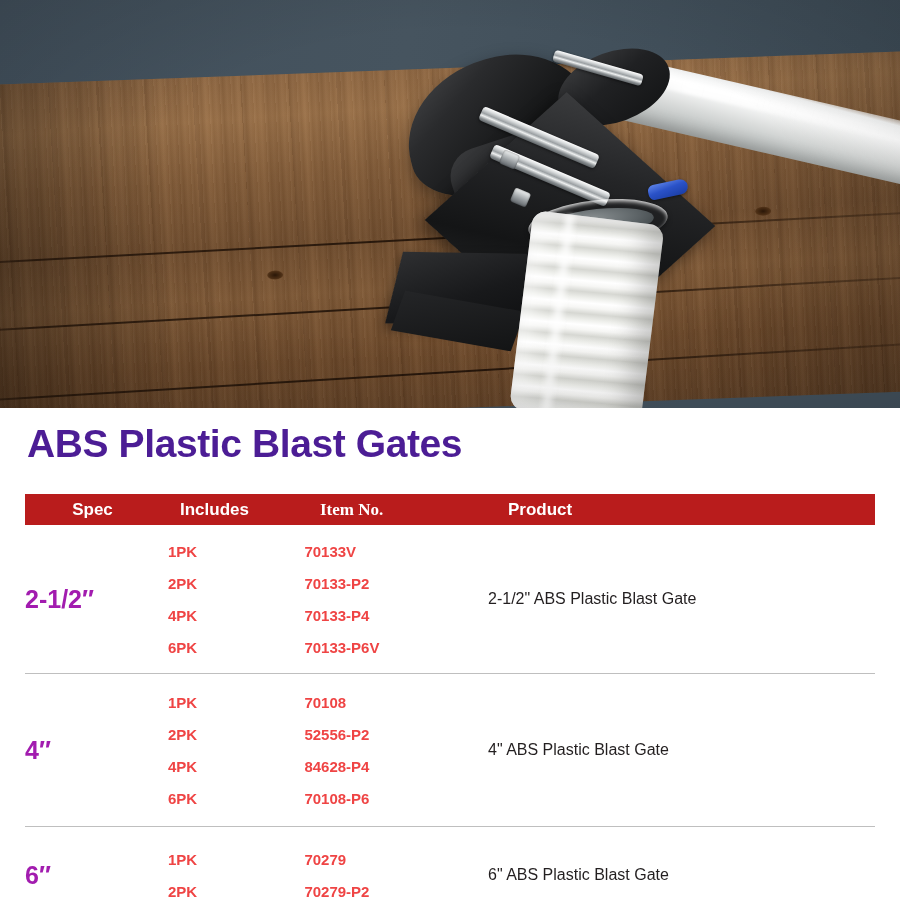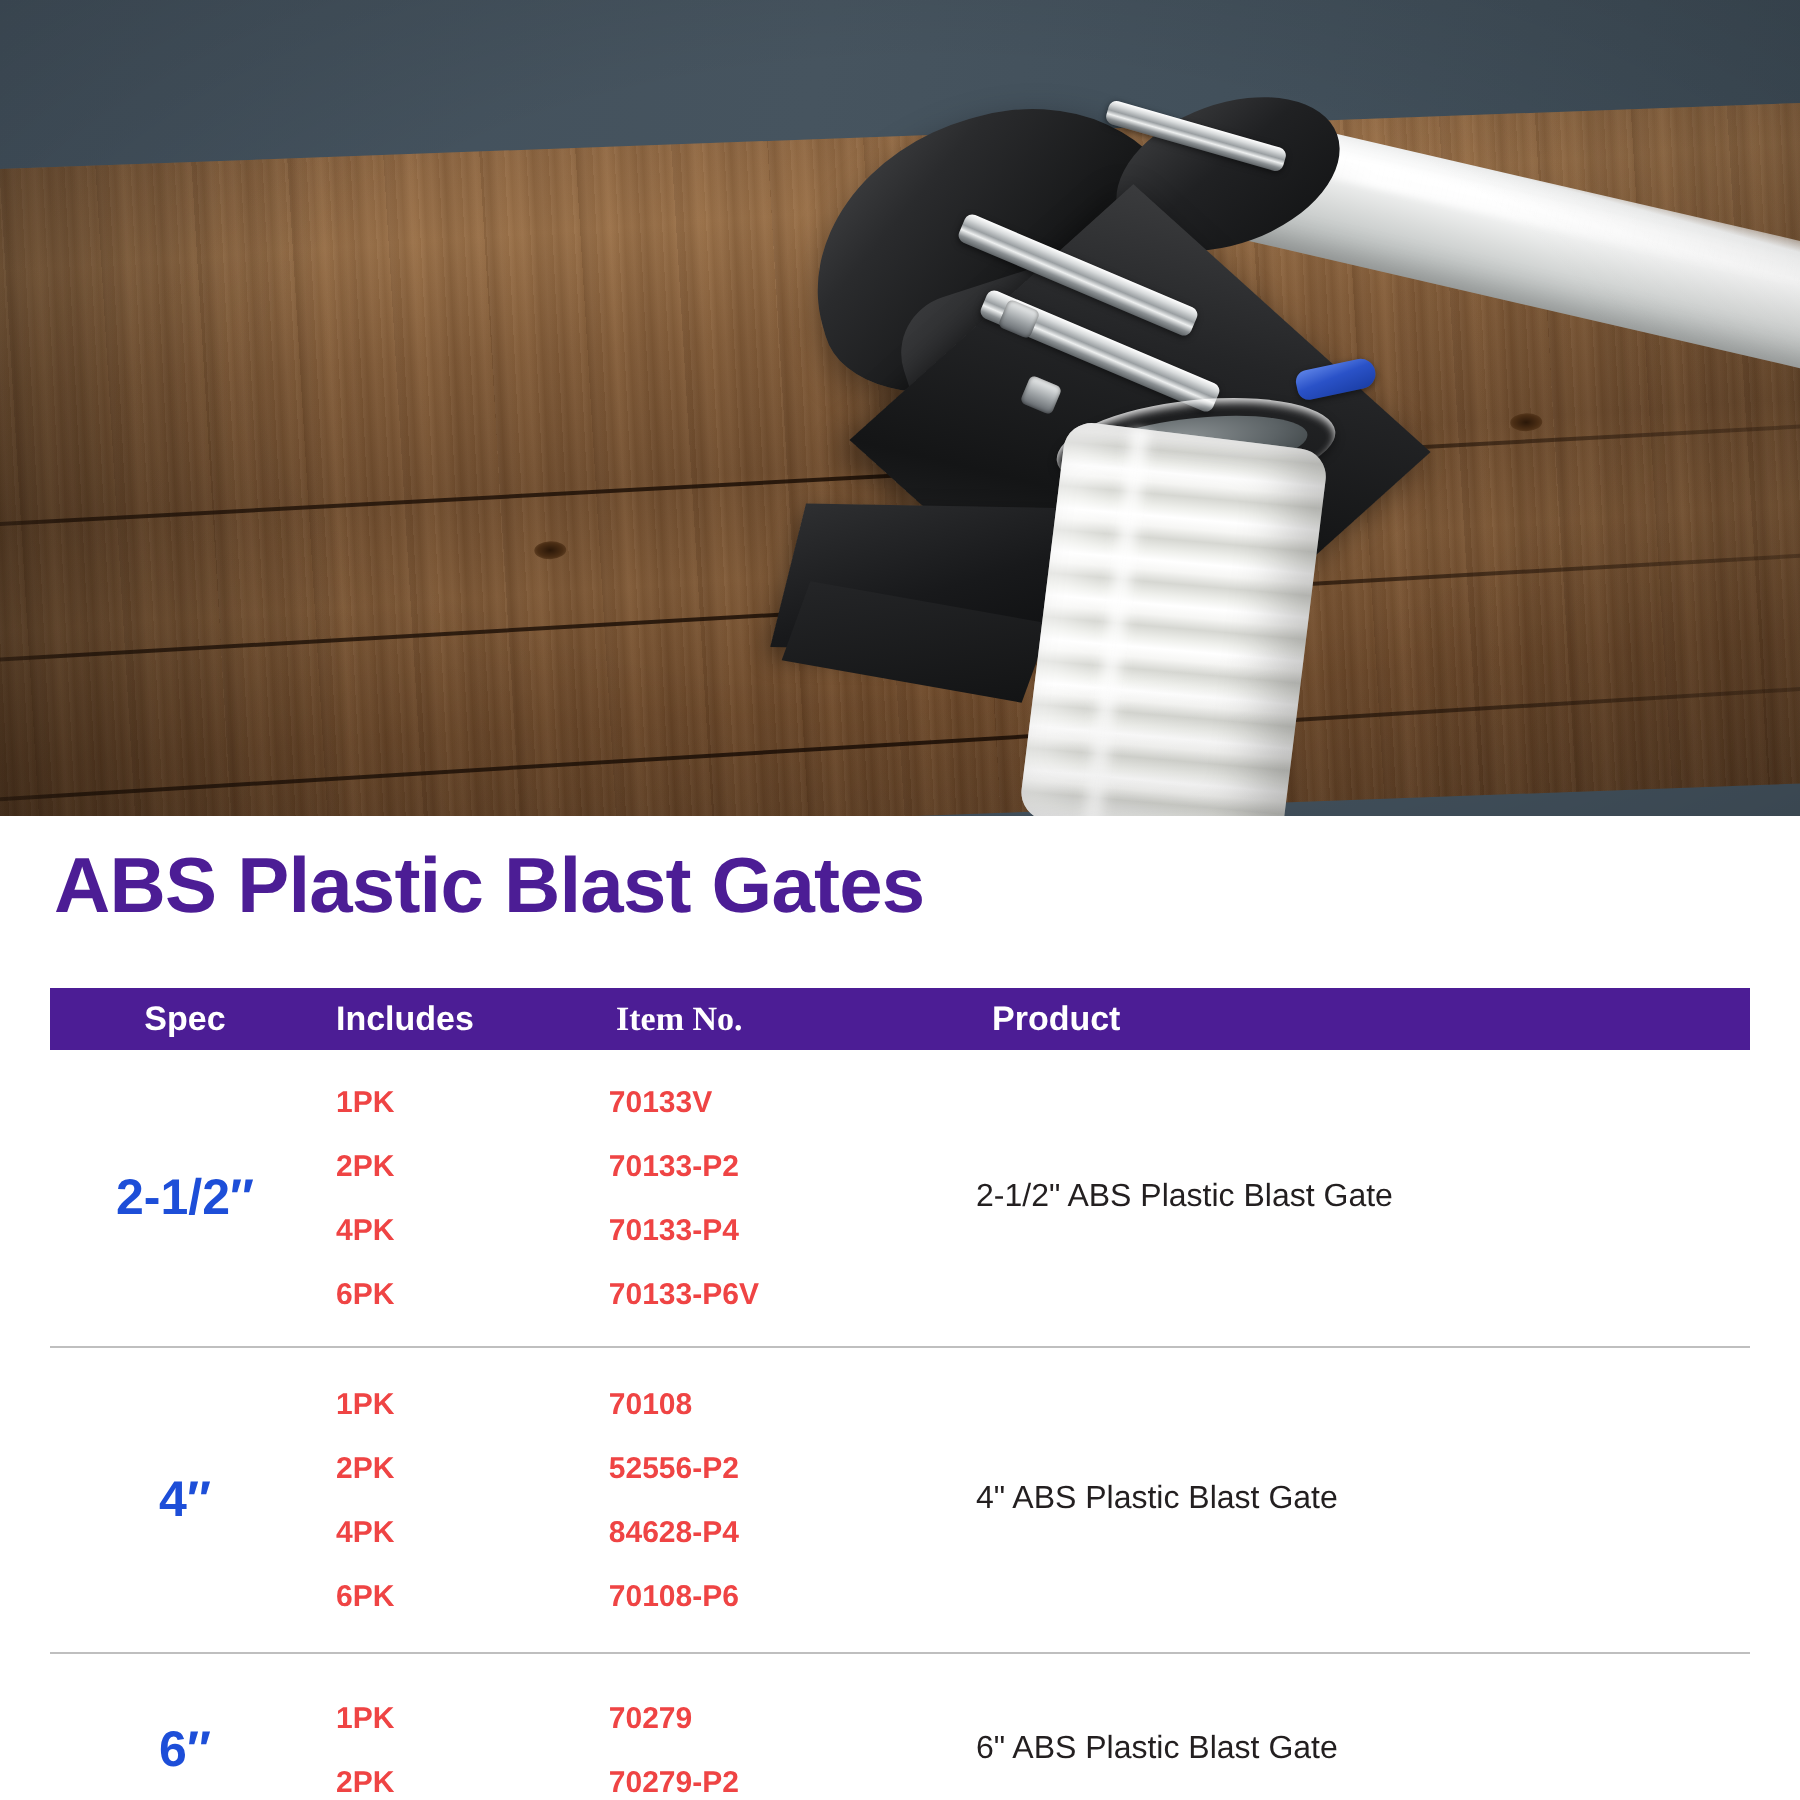--- a/index.html
+++ b/index.html
@@ -286,45 +286,45 @@
   .table {
     position: absolute;
     left: 25px;
     top: 86px;
     width: 850px;
   }
   .thead {
     display: flex;
     align-items: center;
     height: 31px;
-    background: #4c1d95;
+    background: #b91c1c;
     color: #ffffff;
     font-size: 17px;
     font-weight: 700;
   }
   .col-spec    { width: 135px; text-align: center; }
   .col-inc     { width: 140px; }
   .col-item    { width: 170px; }
   .col-prod    { flex: 1; }
-  .thead .col-inc  { padding-left: 8px; }
+  .thead .col-inc  { padding-left: 8px; margin-left: 12px; }
   .thead .col-item { padding-left: 0px; font-family: Liberation Serif, serif; }
   .thead .col-prod { padding-left: 18px; }
 
   .group {
     display: flex;
     align-items: center;
     position: relative;
   }
   .group + .group { border-top: 1px solid #bfbfbf; }
   .g-spec {
     width: 135px;
-    text-align: center;
+    text-align: left;
     font-size: 25px;
     font-weight: 700;
-    color: #1d4ed8;
+    color: #a21caf;
   }
   .g-rows { width: 310px; }
   .g-row {
     display: flex;
     height: 32px;
     align-items: center;
     font-size: 15px;
     font-weight: 700;
     color: #ef4444;
   }

